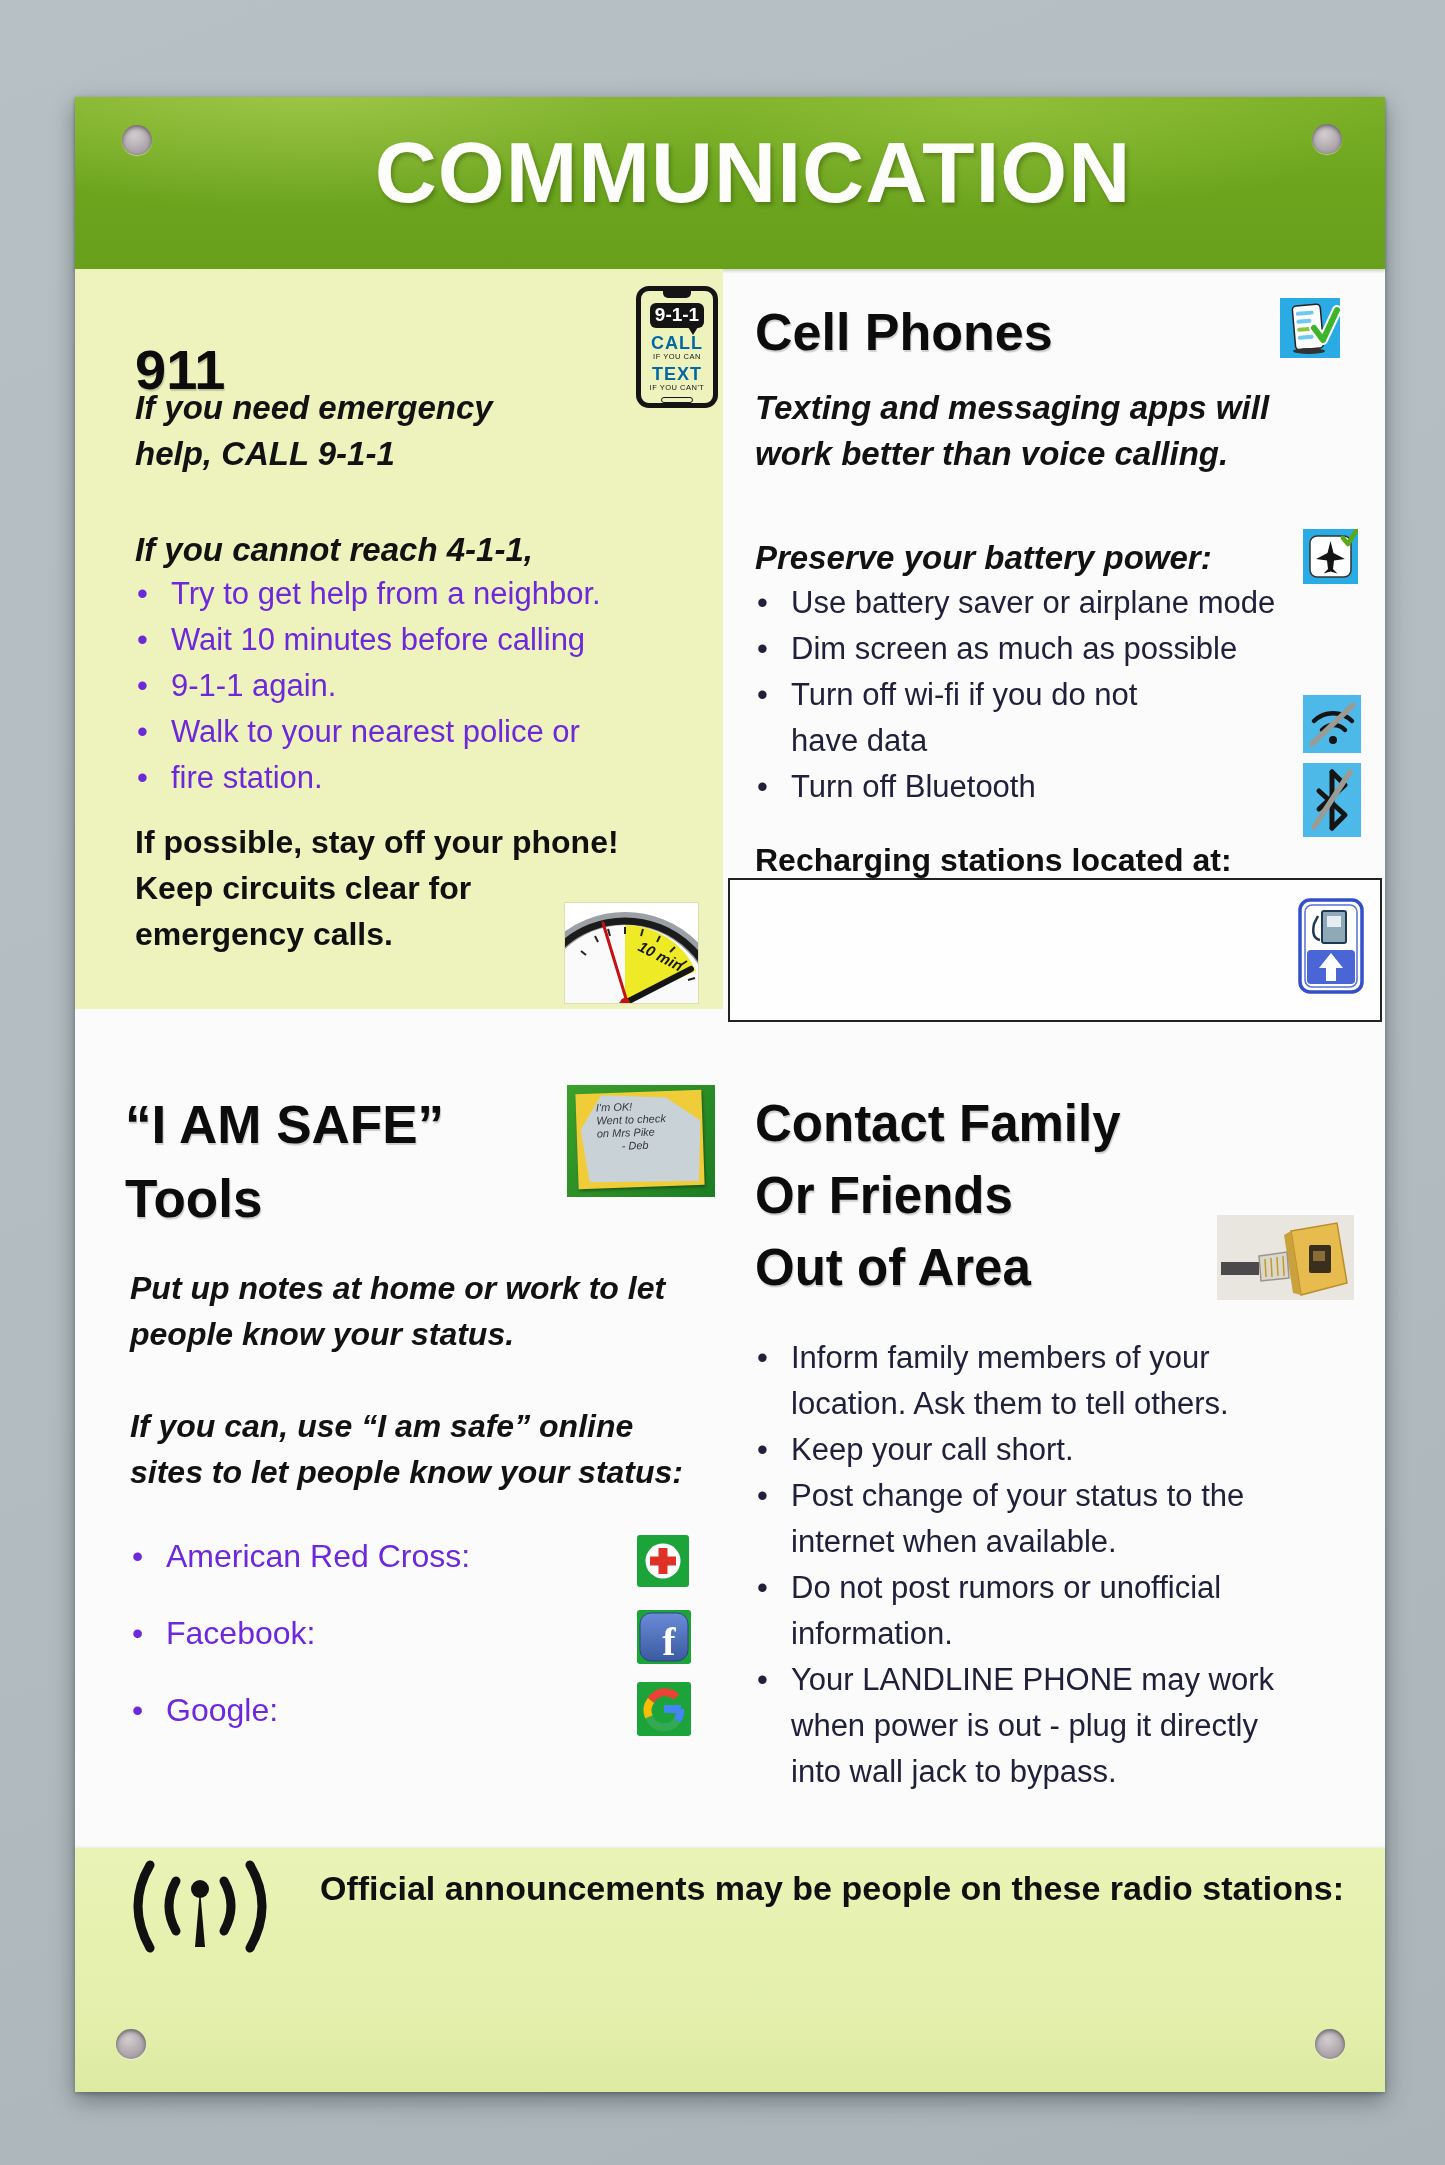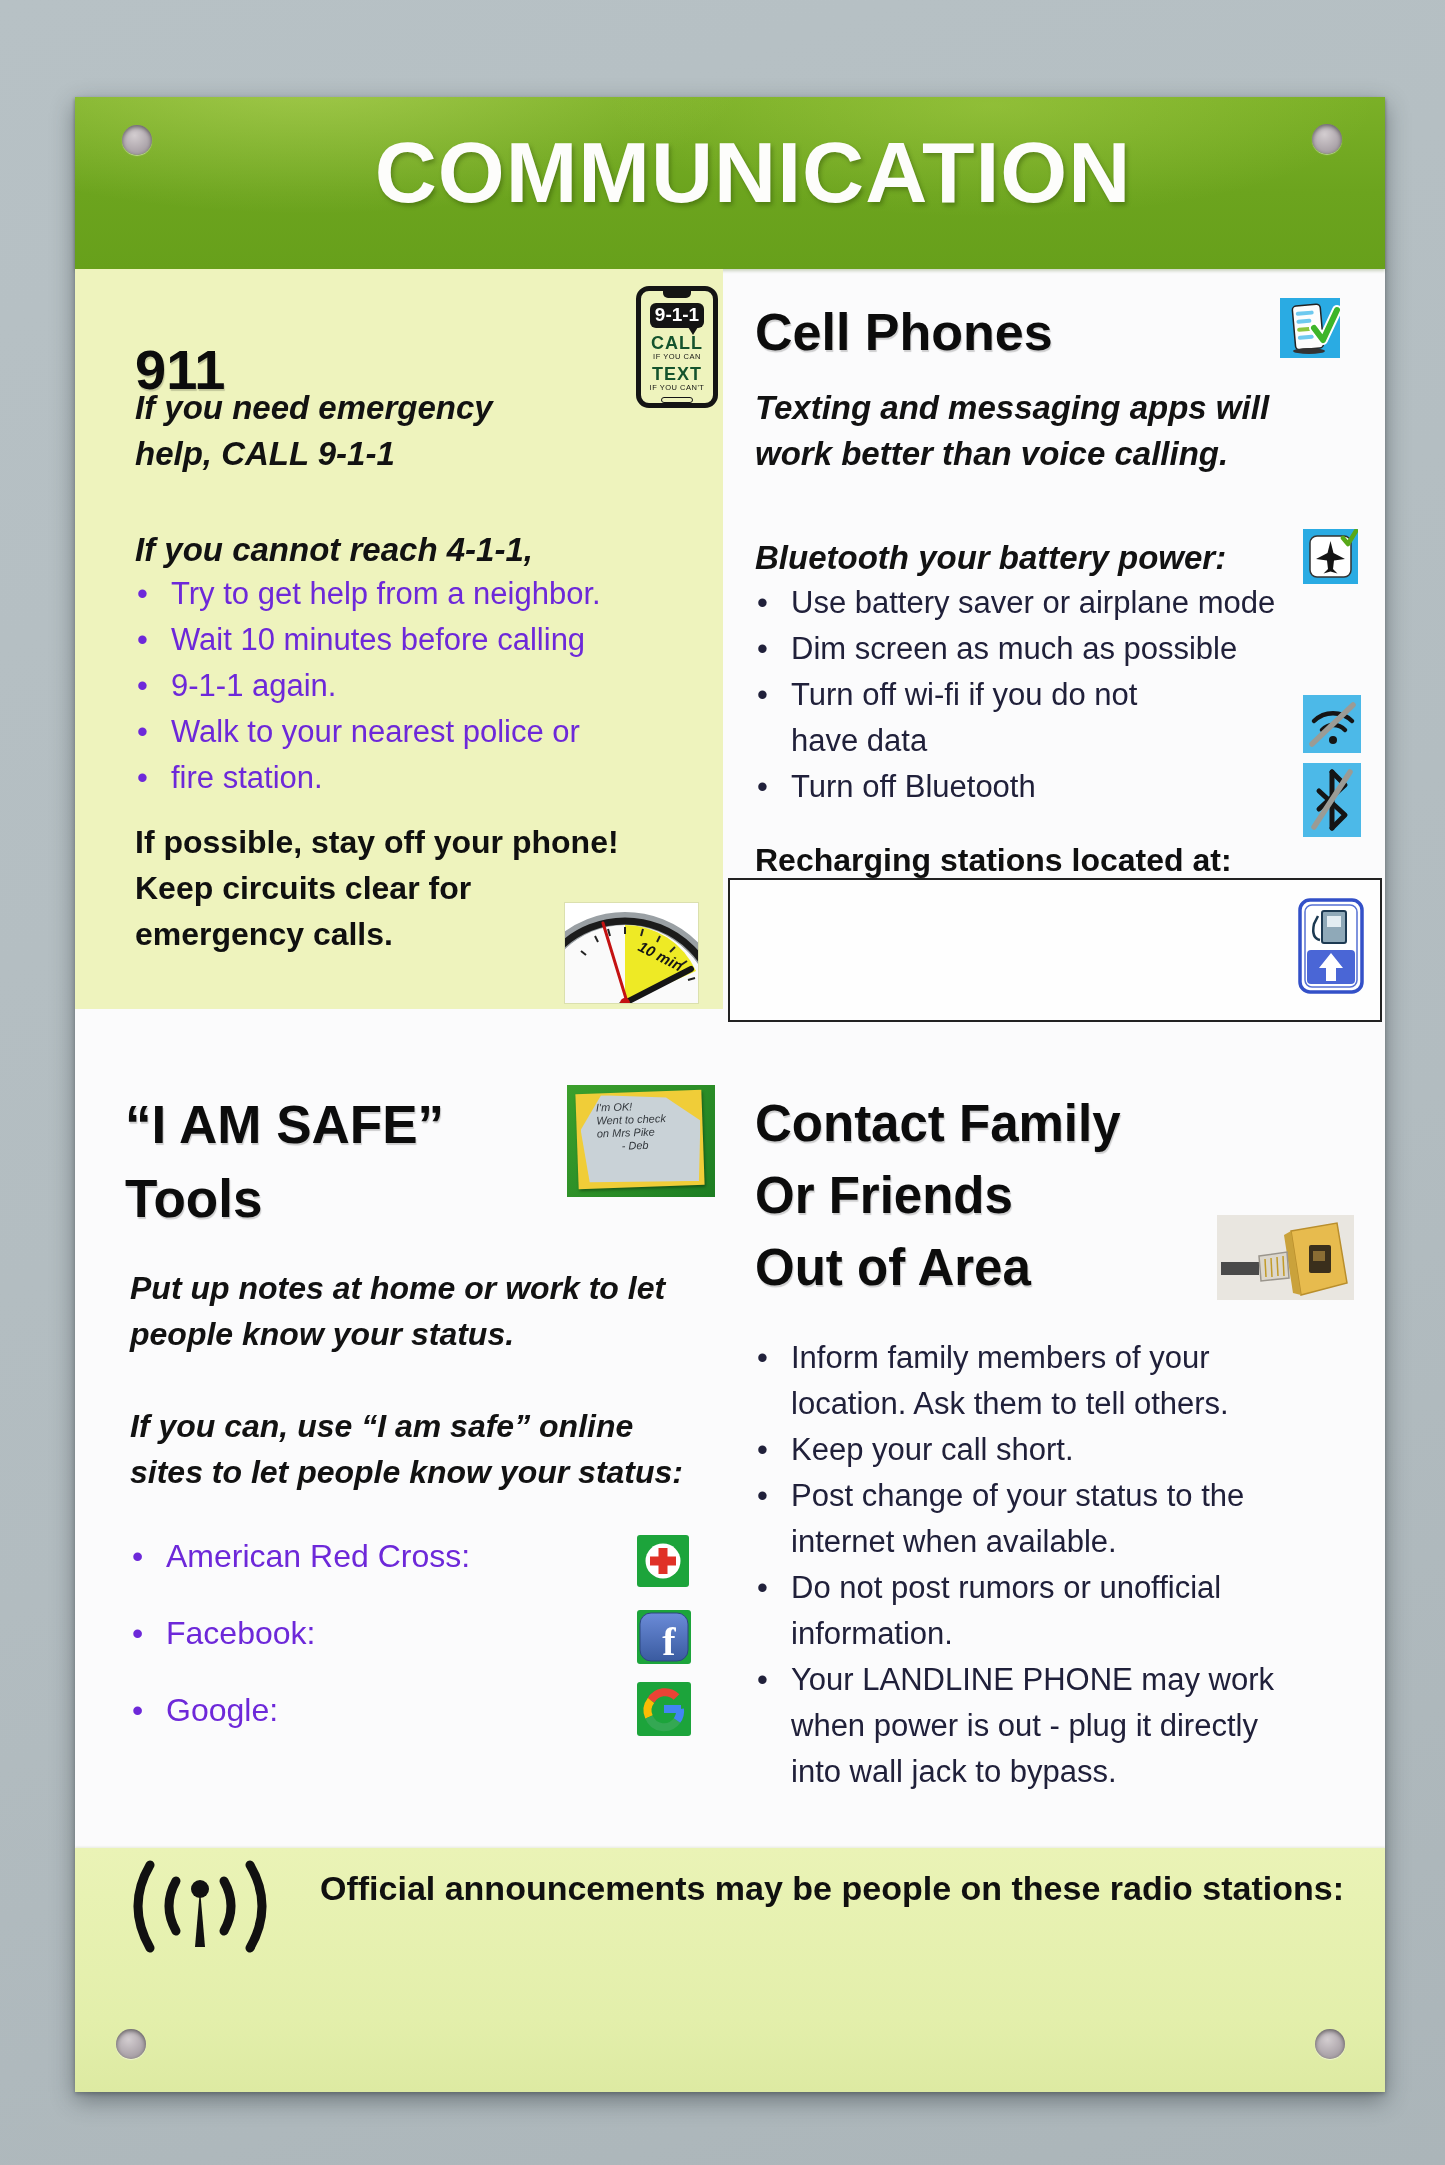--- a/index.html
+++ b/index.html
@@ -40,21 +40,21 @@
   .boldtxt{font-weight:bold;color:#101010;font-size:32px;line-height:46px;}
 
   
   .phone911{width:82px;height:122px;border:5px solid #141414;border-radius:13px;
             display:flex;flex-direction:column;align-items:center;box-sizing:border-box;}
   .phone911 .notch{width:28px;height:7px;background:#141414;border-radius:0 0 5px 5px;}
   .phone911 .bubble{position:relative;margin-top:5px;background:#141414;color:#fff;
      font-weight:bold;font-size:19px;line-height:22px;padding:1px 5px 2px;border-radius:6px;}
   .phone911 .bubble::after{content:"";position:absolute;right:6px;bottom:-7px;
      border-left:5px solid transparent;border-right:5px solid transparent;border-top:8px solid #141414;}
-  .phone911 .big{font-weight:bold;font-size:18px;line-height:19px;color:#14532d;letter-spacing:1px;margin-top:6px;}
+  .phone911 .big{font-weight:bold;font-size:18px;line-height:19px;color:#0369a1;letter-spacing:1px;margin-top:6px;}
   .phone911 .small{font-size:7.5px;line-height:8px;color:#141414;letter-spacing:.5px;}
   .phone911 .homeline{width:30px;height:4px;border:1.5px solid #141414;border-radius:3px;margin-top:5px;}
 
   .blue-ic{background:#2aabe3;display:block;}
   .blue-ic2{background:#4cb9e8;display:block;}
 
   .reBox{box-sizing:border-box;border:2.5px solid #222;background:#fefefe;}
 
   .sticky{background:linear-gradient(135deg,#3ca02c 0%,#1c7d22 100%);overflow:hidden;}
   .sticky .pad{position:absolute;left:10px;top:7px;right:12px;bottom:10px;background:#f0cd38;transform:rotate(-2deg);box-shadow:1px 2px 3px rgba(0,0,0,.35);}
@@ -147,21 +147,21 @@
           <line x1="19" y1="39" x2="31" y2="39" stroke="#6ec9ef" stroke-width="4" stroke-linecap="round"></line>
         </g>
         <ellipse cx="29" cy="53" rx="16" ry="3" fill="#333"></ellipse>
         <path d="M34 30 L43 42 L57 12" fill="none" stroke="#ffffff" stroke-width="10" stroke-linecap="round" stroke-linejoin="round"></path>
         <path d="M34 30 L43 42 L57 12" fill="none" stroke="#3db52a" stroke-width="6" stroke-linecap="round" stroke-linejoin="round"></path>
       </svg>
     </div>
 
     <p class="abs lead pl" style="left:680px;top:288px;">Texting and messaging apps will
 work better than voice calling.</p>
-    <p class="abs lead pl" style="left:680px;top:438px;">Bluetooth your battery power:</p>
+    <p class="abs lead pl" style="left:680px;top:438px;">Preserve your battery power:</p>
 
     <div class="abs blue-ic" style="left:1228px;top:432px;width:55px;height:55px;">
       <svg width="55" height="55" viewBox="0 0 55 55">
         <rect x="7" y="7" width="41" height="41" rx="7" fill="#fff" stroke="#333" stroke-width="1.5"></rect>
         <path d="M27.5 12 L30.5 24 L42 30 L31 31.5 L30 40 L34.5 44.5 L27.5 42.5 L20.5 44.5 L25 40 L24 31.5 L13 30 L24.5 24 Z" fill="#141414"></path>
         <path d="M40 9 L45 15 L53 2" fill="none" stroke="#58a818" stroke-width="4.5" stroke-linecap="round" stroke-linejoin="round"></path>
       </svg>
     </div>
 
     <ul class="abs body-ul navy" style="left:680px;top:483px;width:560px;">

